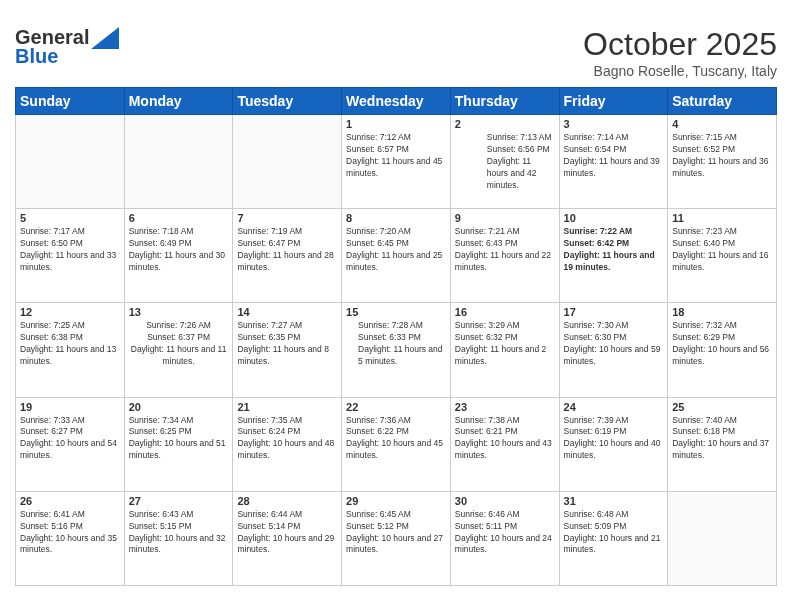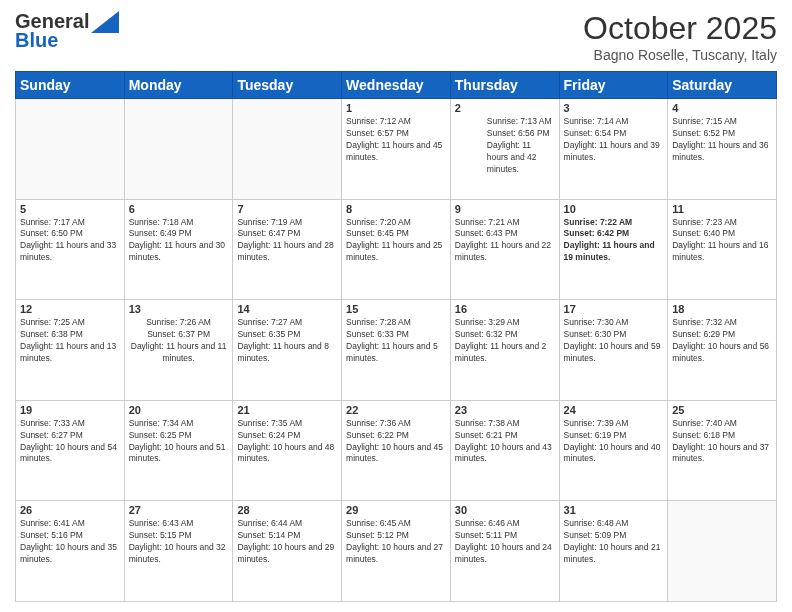--- a/index.html
+++ b/index.html
@@ -6,21 +6,21 @@
     body {
       font-family: Arial, sans-serif;
       background: #fff;
       width: 792px;
       height: 612px;
       overflow: hidden;
     }
     .page {
       width: 792px;
       height: 612px;
-      padding: 10px 15px;
+      padding: 26px 15px;
       display: flex;
       flex-direction: column;
     }
     .header {
       display: flex;
       justify-content: space-between;
       align-items: flex-start;
       margin-bottom: 8px;
     }
     .logo {
@@ -199,21 +199,21 @@
 Daylight: 11 hours and 11 minutes.</div>
           </td>
           <td>
             <div class="day-number">14</div>
             <div class="cell-text" style="white-space: pre-line;">Sunrise: 7:27 AM
 Sunset: 6:35 PM
 Daylight: 11 hours and 8 minutes.</div>
           </td>
           <td>
             <div class="day-number">15</div>
-            <div class="cell-text" style="white-space: pre-line;">Sunrise: 7:28 AM
+            <div class="cell-text" style="white-space: pre-line; margin-left: 12px;">Sunrise: 7:28 AM
 Sunset: 6:33 PM
 Daylight: 11 hours and 5 minutes.</div>
           </td>
           <td>
             <div class="day-number">16</div>
             <div class="cell-text" style="white-space: pre-line;">Sunrise: 3:29 AM
 Sunset: 6:32 PM
 Daylight: 11 hours and 2 minutes.</div>
           </td>
           <td>

